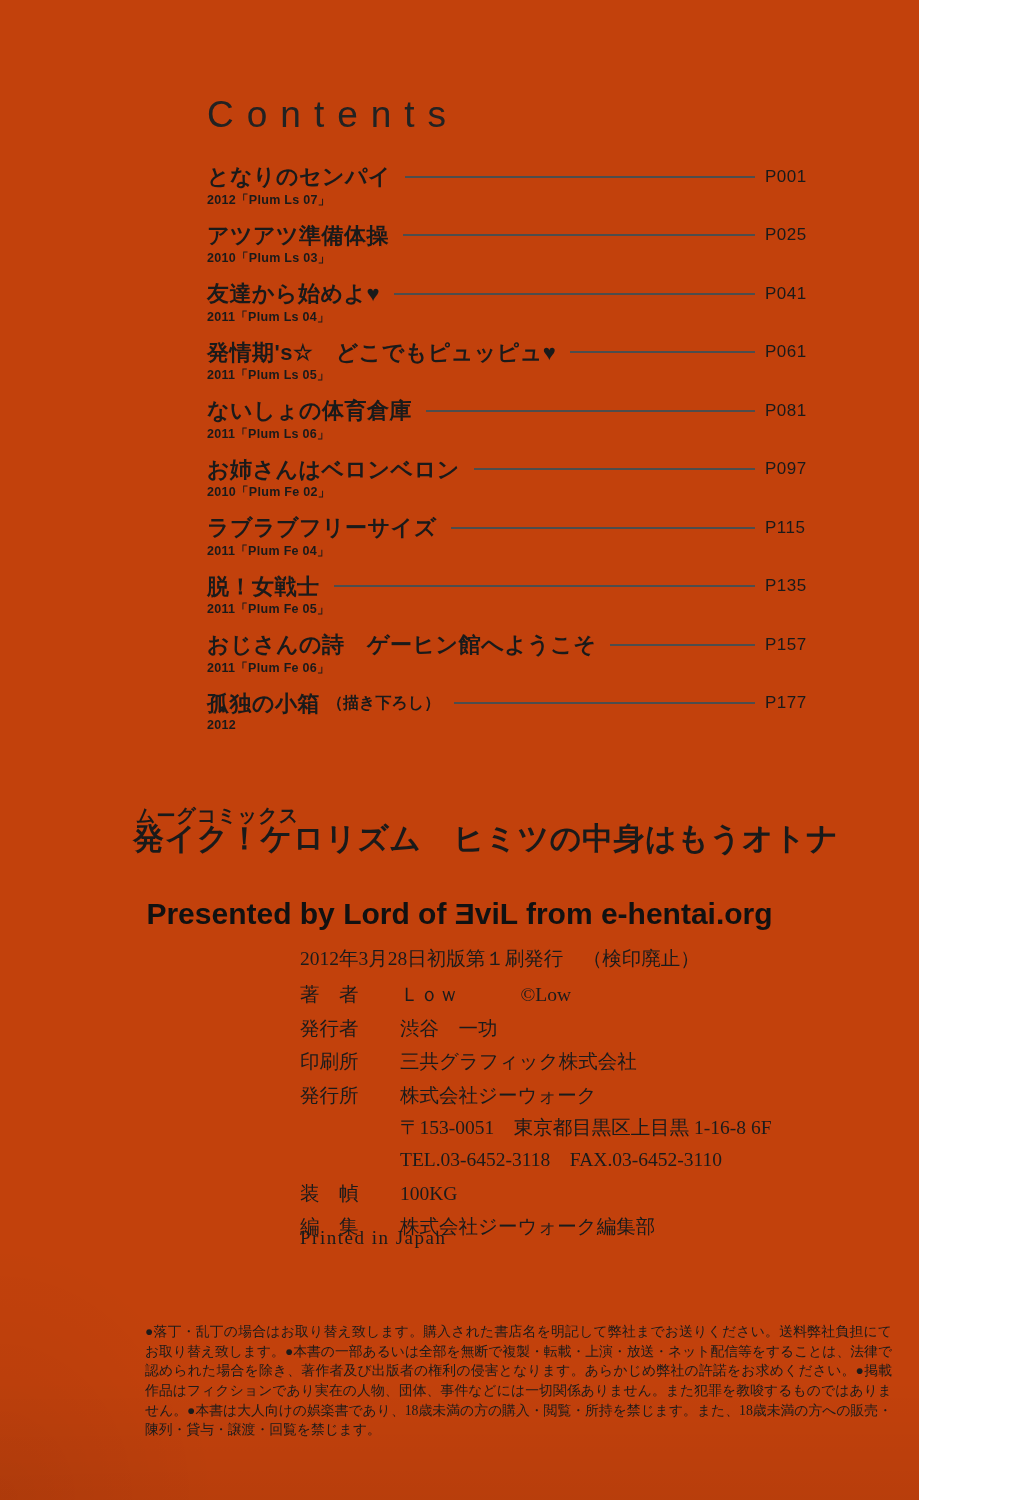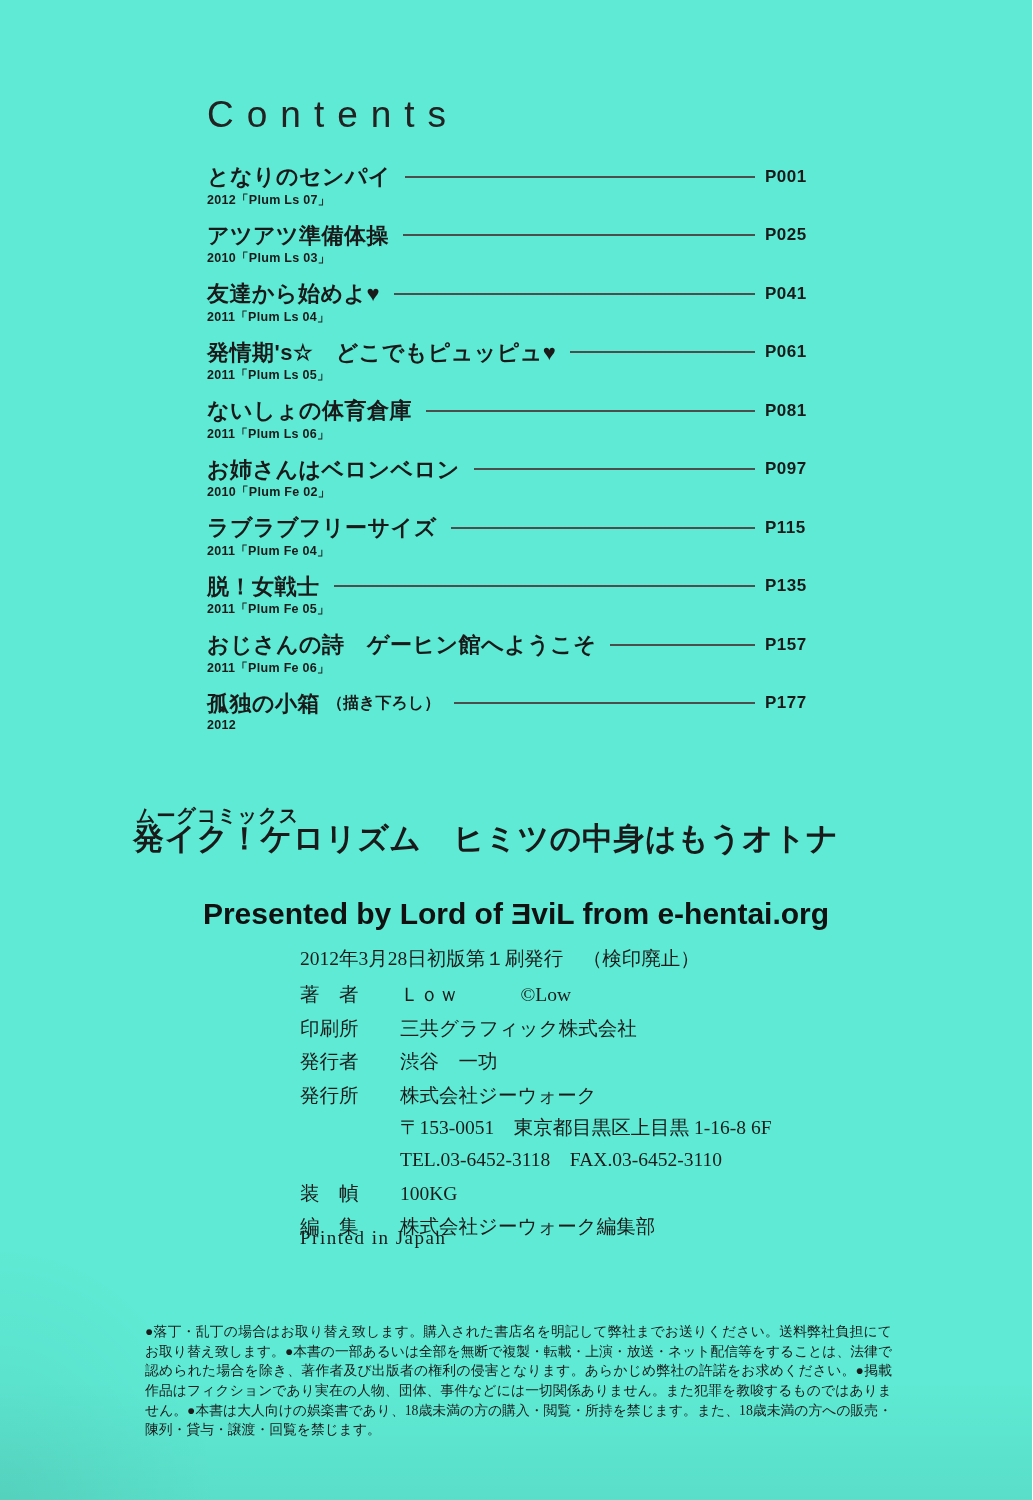--- a/index.html
+++ b/index.html
@@ -1,19 +1,19 @@
 <!DOCTYPE html>
 <html><head>
 <meta charset="utf-8">
 <style>
   html,body{margin:0;padding:0;background:#ffffff;}
   .page{
     position:relative;
-    width:1032px;height:1500px;
-    background:#5eead4;
+    width:919px;height:1500px;
+    background:#c2410c;
     overflow:hidden;
     font-family:"Liberation Sans",sans-serif;
     color:#1a1a1a;
   }
   .scan-shade{
     position:absolute;left:0;bottom:0;width:100%;height:120px;
     background:linear-gradient(to top, rgba(0,0,0,0.05), rgba(0,0,0,0));
     pointer-events:none;
   }
   .scan-shade-corner{
@@ -36,21 +36,21 @@
     white-space:nowrap;line-height:1.25;
   }
   .entry-suffix{
     font-size:16px;font-weight:bold;margin-left:7px;white-space:nowrap;
   }
   .leader{
     flex:1;height:0;border-top:2px solid #4d4d4d;
     margin:0 10px 0 14px;min-width:30px;
   }
   .entry-page{
-    font-size:17px;font-weight:bold;flex:0 0 46px;
+    font-size:17px;font-weight:normal;flex:0 0 46px;
     letter-spacing:0.5px;text-align:left;
   }
   .entry-credit{
     font-size:12.5px;font-weight:600;margin-top:1px;letter-spacing:0.3px;
   }
 
   
   .series-label{
     position:absolute;left:136px;top:803px;
     font-size:19px;font-weight:bold;letter-spacing:1px;
@@ -212,31 +212,31 @@
 
         <div class="colophon-row">
           <span class="c-label">著　者</span>
           <span class="c-value-block">
             <span class="c-line1"><span>Ｌｏｗ</span><span class="c-extra">©Low</span></span>
 
           </span>
         </div>
 
         <div class="colophon-row">
+          <span class="c-label">発行者</span>
+          <span class="c-value-block">
+            <span class="c-line1"><span>渋谷　一功</span></span>
+
+          </span>
+        </div>
+
+        <div class="colophon-row">
           <span class="c-label">印刷所</span>
           <span class="c-value-block">
             <span class="c-line1"><span>三共グラフィック株式会社</span></span>
-
-          </span>
-        </div>
-
-        <div class="colophon-row">
-          <span class="c-label">発行者</span>
-          <span class="c-value-block">
-            <span class="c-line1"><span>渋谷　一功</span></span>
 
           </span>
         </div>
 
         <div class="colophon-row">
           <span class="c-label">発行所</span>
           <span class="c-value-block">
             <span class="c-line1"><span>株式会社ジーウォーク</span></span>
             <span class="c-line">〒153-0051　東京都目黒区上目黒 1-16-8 6F</span>
             <span class="c-line">TEL.03-6452-3118　FAX.03-6452-3110</span>

